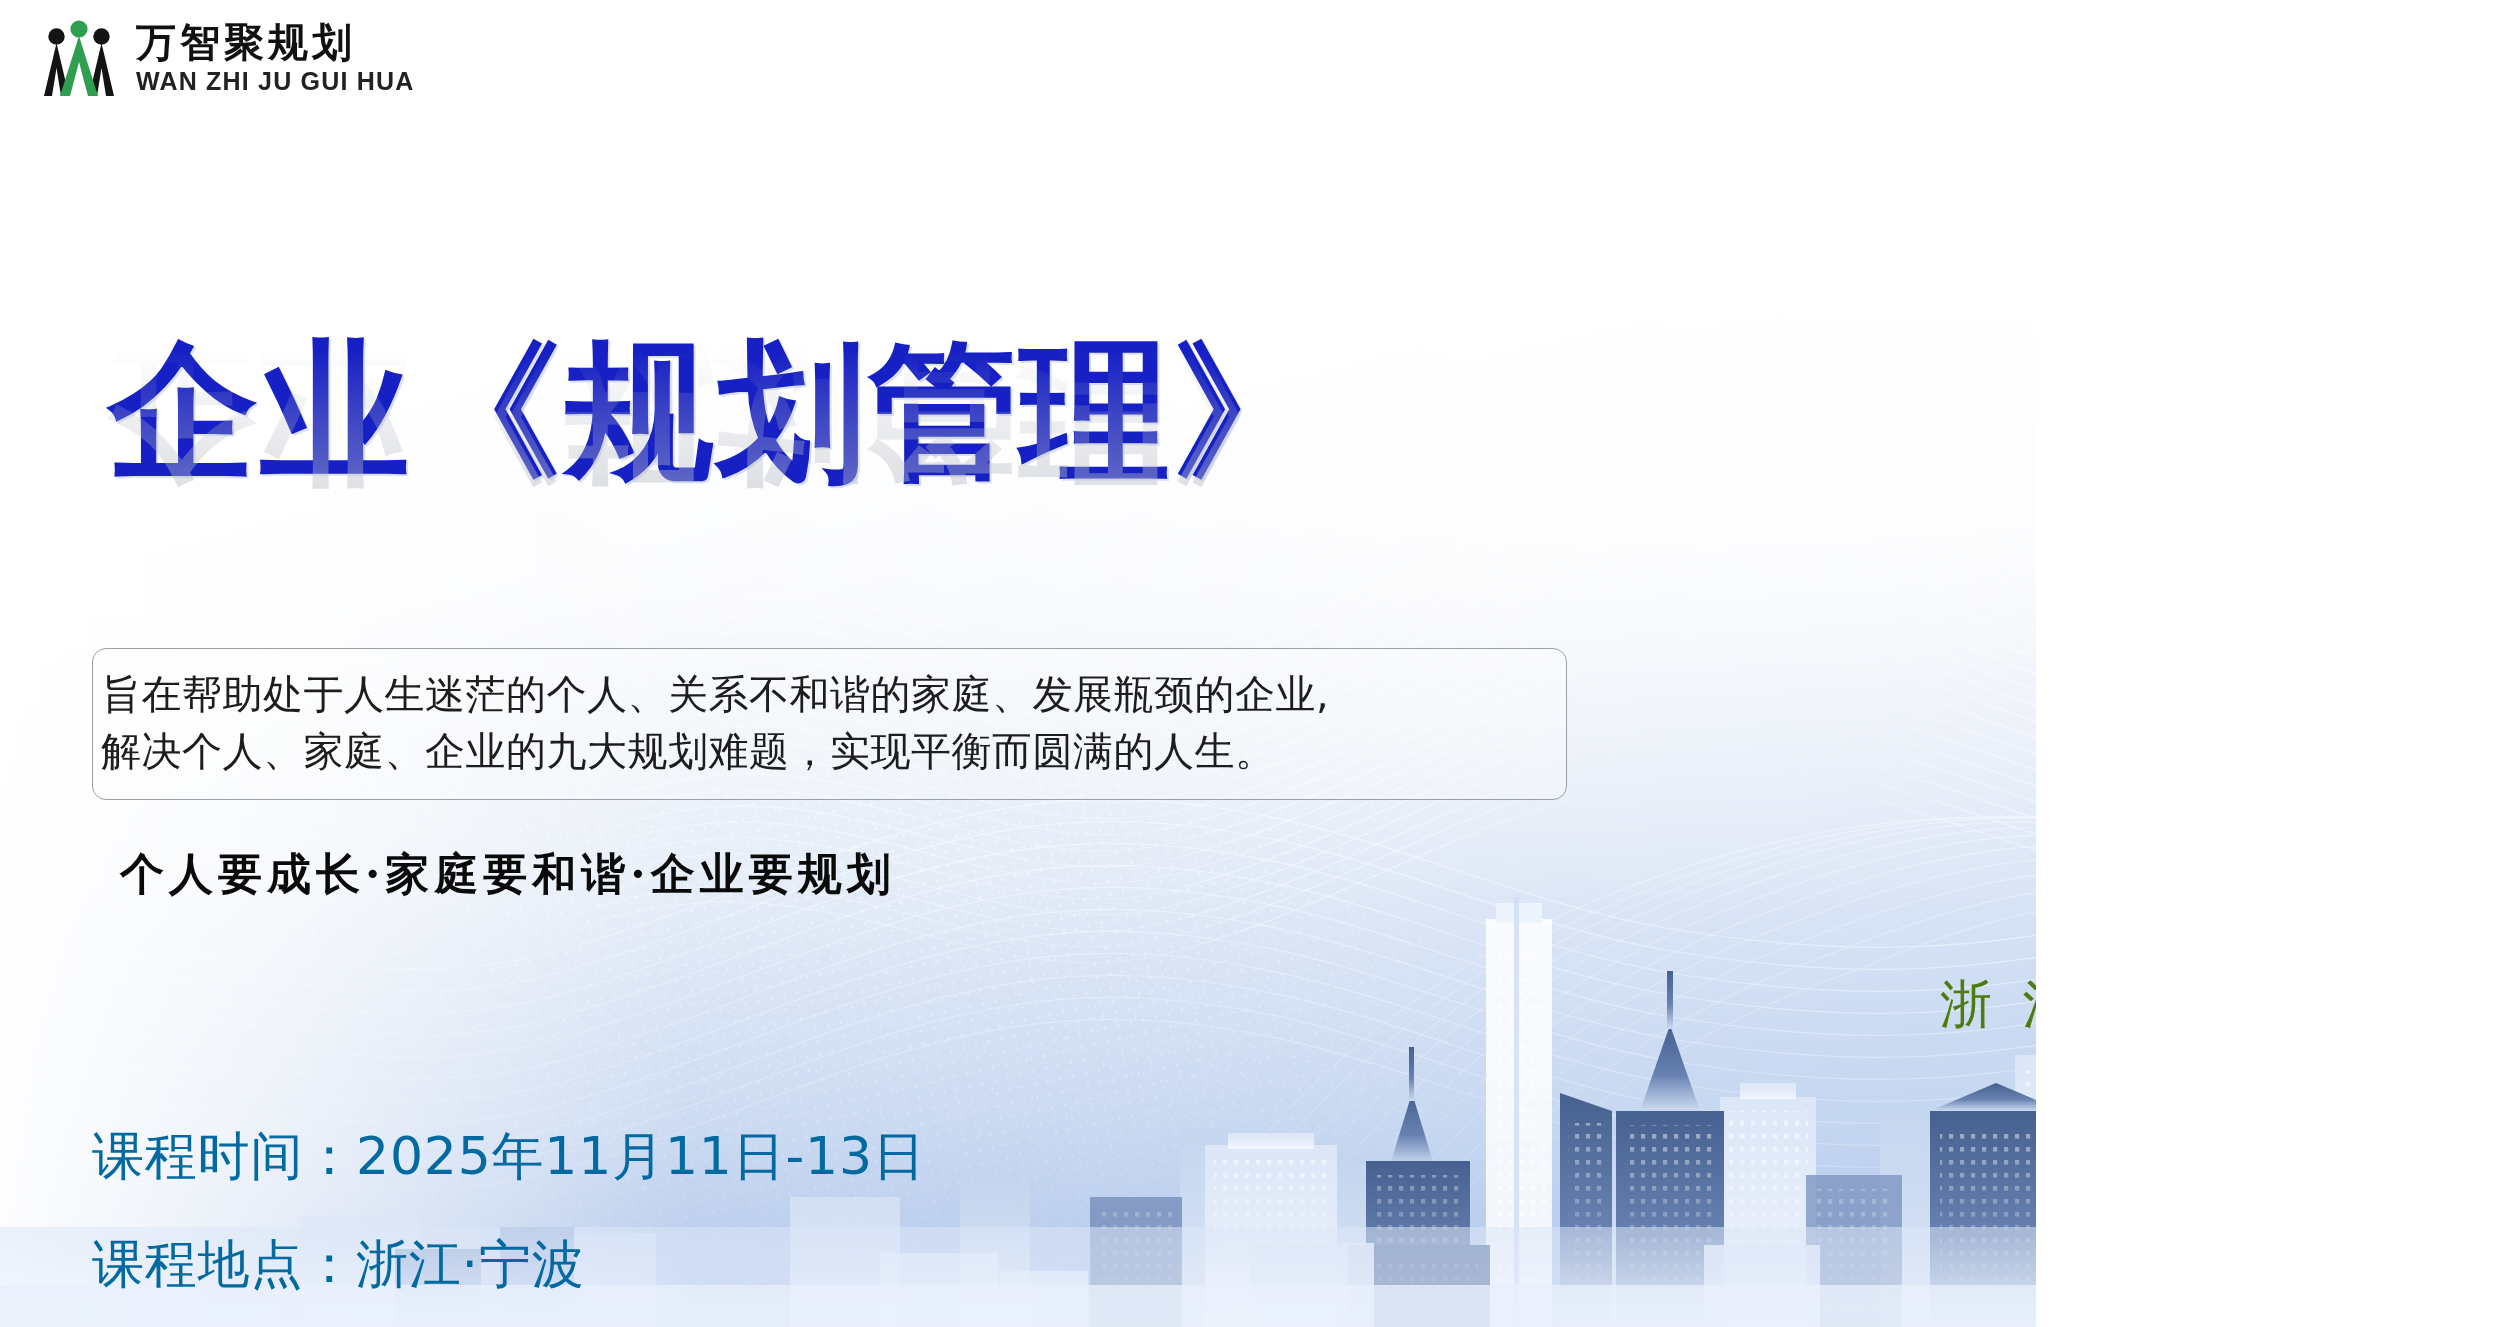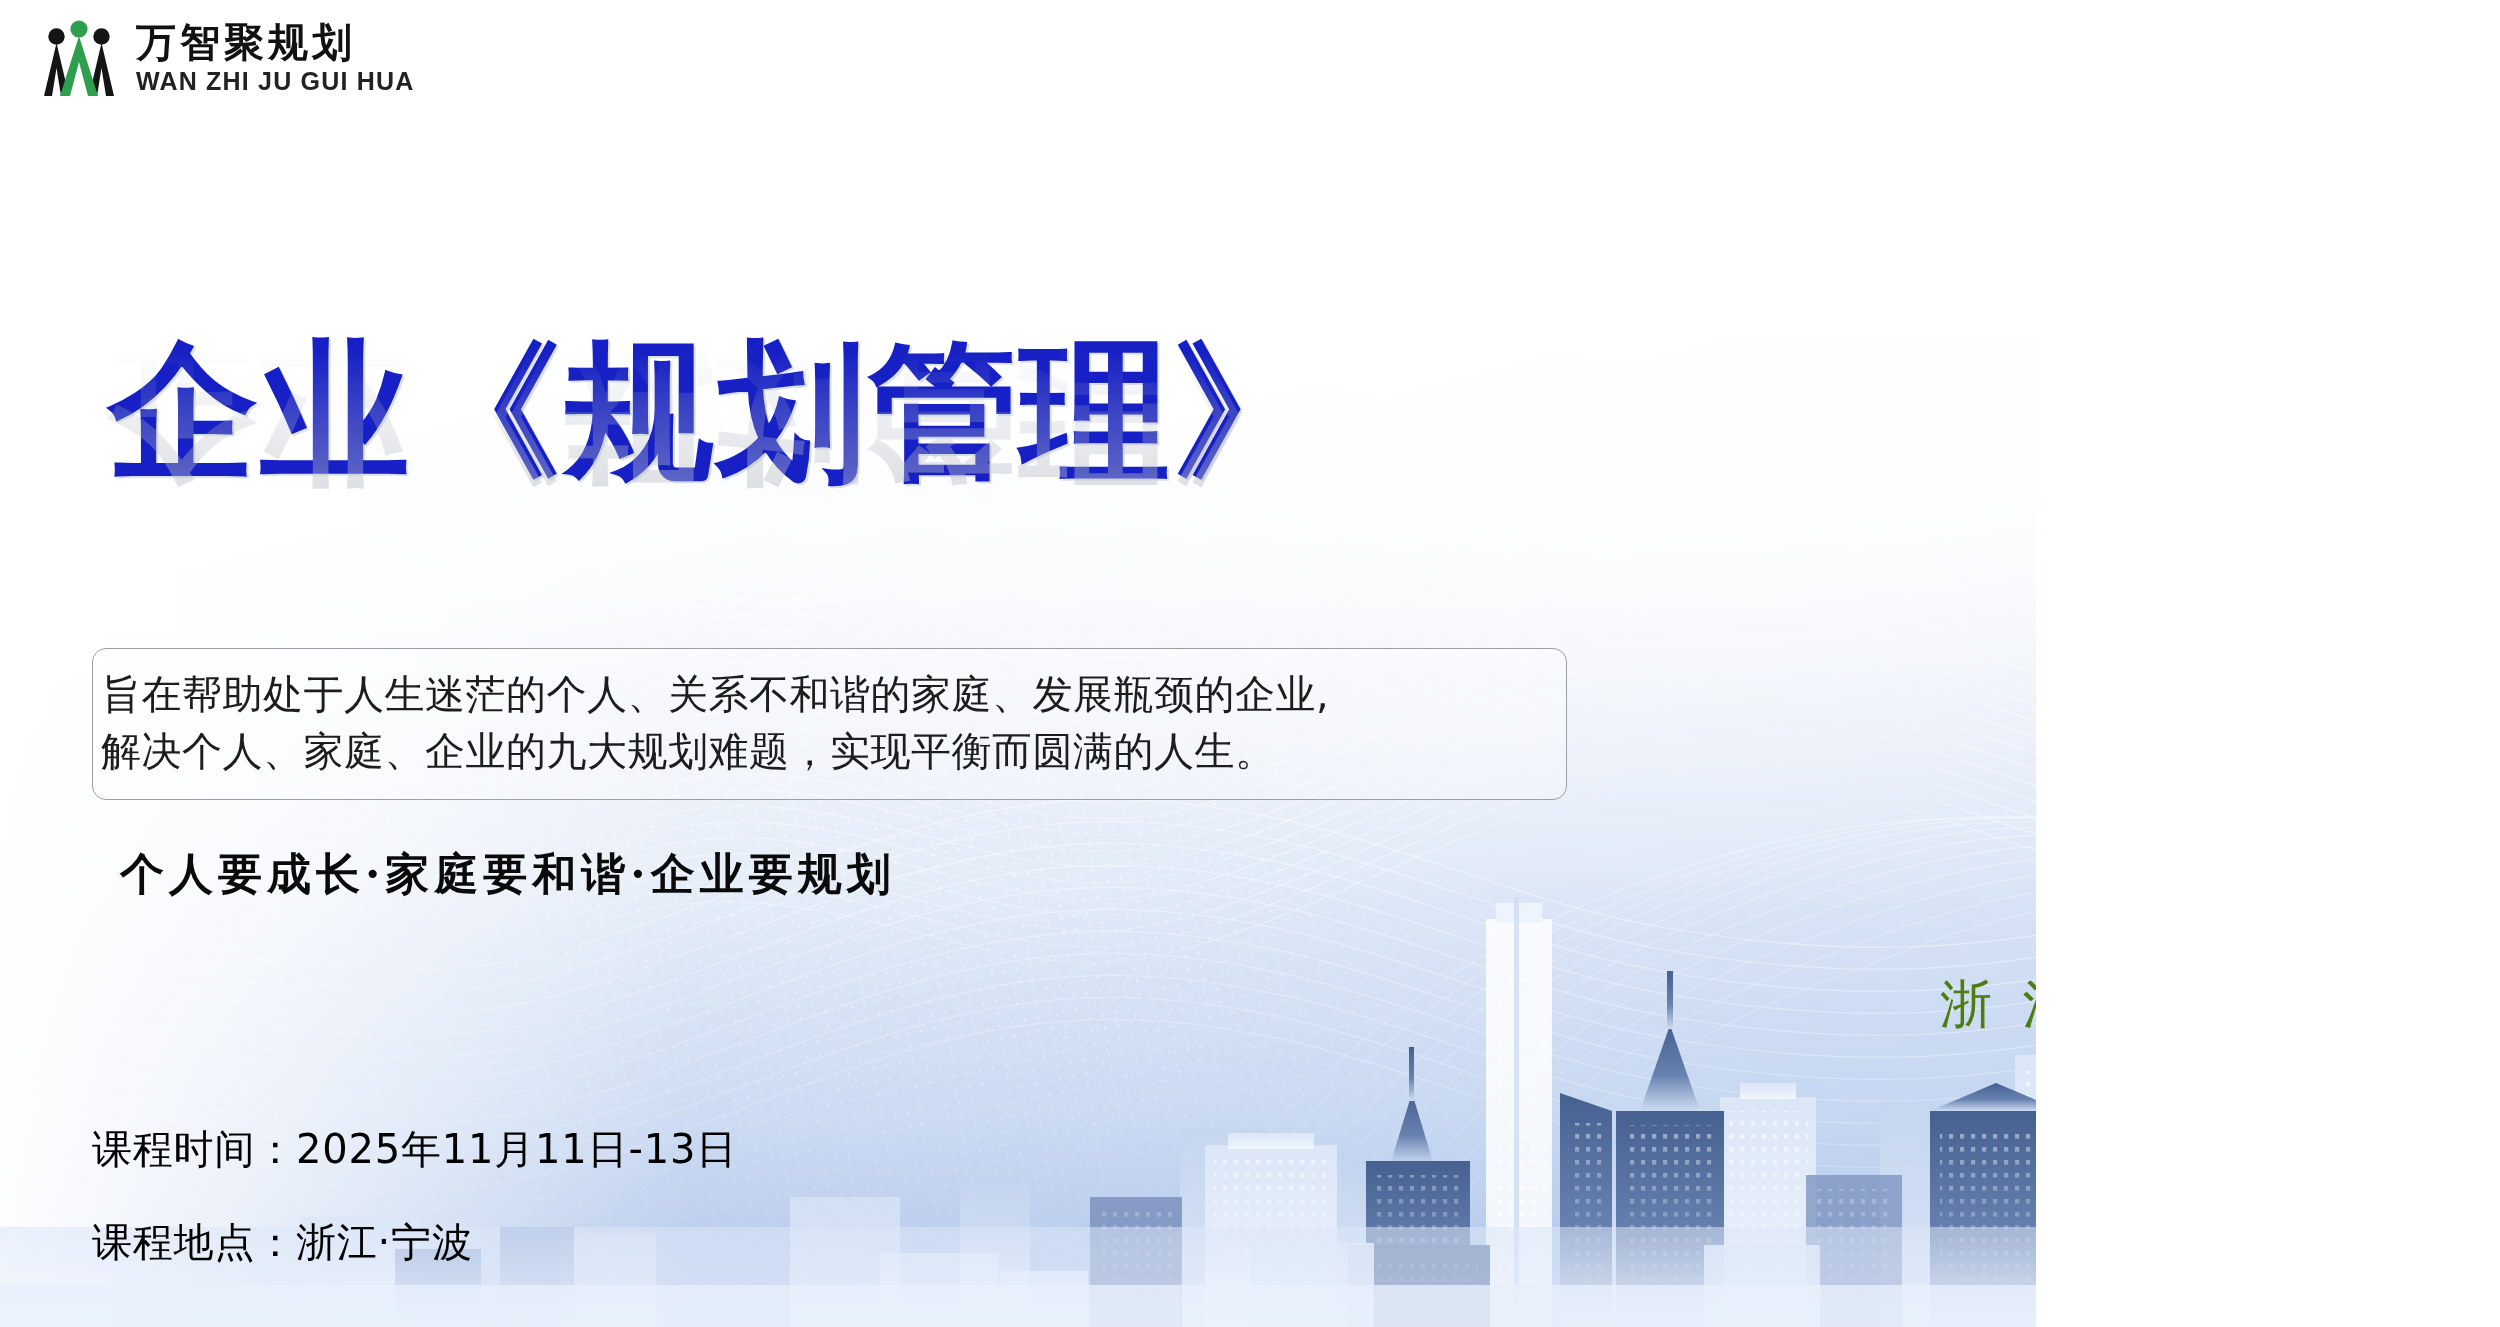--- a/index.html
+++ b/index.html
@@ -140,21 +140,21 @@
     margin-top:16px;
     font-family:"DejaVu Sans","Liberation Sans",sans-serif;
     font-size:52px; font-weight:500; color:#4d7c0f; letter-spacing:7px;
     white-space:nowrap;
   }
 
   
   #footer-info { position:absolute; left:92px; top:1122px; }
   .footer-line {
     font-family:"DejaVu Sans","Liberation Sans",sans-serif;
-    font-size:40px; color:#000000; letter-spacing:.8px;
+    font-size:52px; color:#0369a1; letter-spacing:.8px;
     white-space:nowrap; margin-bottom:38px;
   }
   .footer-line:last-child { margin-bottom:0;margin-top:36px; }
 </style>
 </head>
 <body>
 
 <div id="poster">
 
   <div class="bg-layer" id="bg-base"></div>

